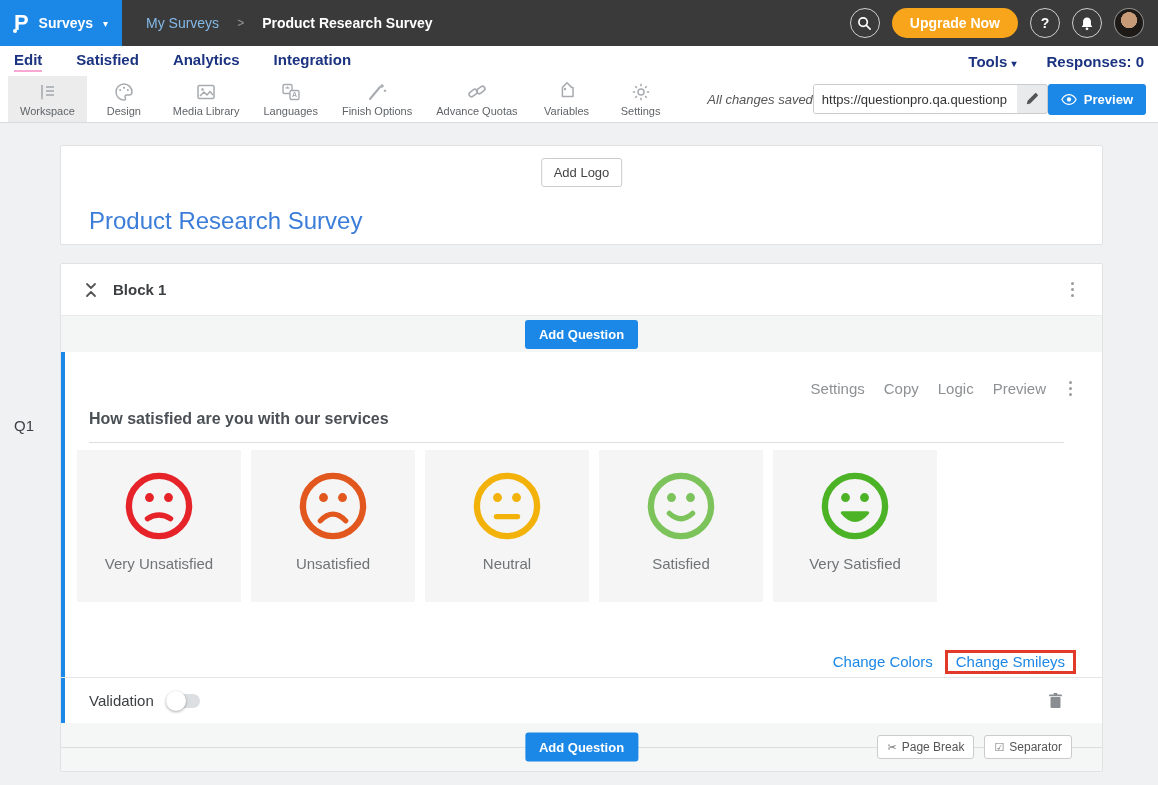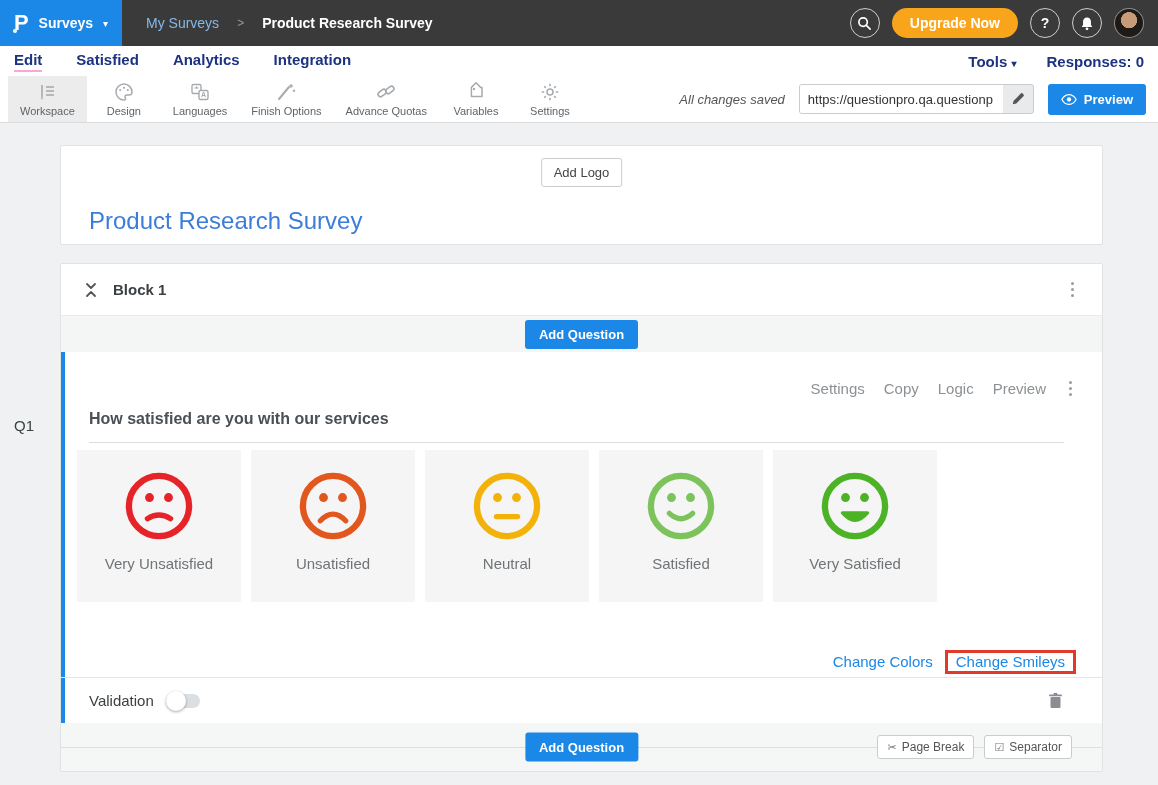--- a/index.html
+++ b/index.html
@@ -36,21 +36,21 @@
   .tools-link { font-size:15px; font-weight:bold; color:#1b3380; cursor:pointer; }
   .tools-caret { font-size:10px; }
   .responses { font-size:15px; font-weight:bold; color:#1b3380; }
   
   .toolbar { height:47px; background:#fff; border-bottom:1px solid #d9dbdc; display:flex; align-items:stretch; padding-left:8px; }
   .tb-item { display:flex; flex-direction:column; align-items:center; justify-content:center; padding:3px 12px; min-width:74px; cursor:pointer; color:#a7abaf; }
   .tb-item.active { background:#ececec; }
   .tb-item svg { display:block; }
   .tb-label { font-size:11px; color:#5d6putem266; margin-top:2px; }
   .tb-item .tb-label { font-size:11px; color:#606468; margin-top:2px; white-space:nowrap; }
-  .toolbar-right { margin-left:auto; display:flex; align-items:center; gap:14px; padding-right:12px; }
+  .toolbar-right { margin-left:auto; display:flex; align-items:center; padding-right:12px; }
   .saved-status { font-style:italic; font-size:13px; color:#555; }
   .url-box { display:flex; align-items:center; width:235px; height:30px; border:1px solid #c9cbcd; border-radius:3px; background:#e9eaeb; overflow:hidden; }
   .url-input { border:none; outline:none; height:100%; flex:1; padding:0 8px; font-size:13px; color:#333; background:#fff; font-family:"Liberation Sans", sans-serif; }
   .pencil-btn { width:30px; display:flex; align-items:center; justify-content:center; cursor:pointer; color:#555; }
   .preview-btn { background:#1b87e6; color:#fff; border:none; border-radius:3px; font-size:13px; font-weight:bold; padding:8px 13px; display:flex; align-items:center; gap:7px; cursor:pointer; }
   
   .page { position:absolute; top:124px; left:0; right:0; bottom:0; background:#f0f1f2; }
   .card { position:absolute; left:60px; width:1043px; background:#fff; border:1px solid #e0e2e4; border-radius:2px; }
   .survey-card { top:21px; height:100px; }
   .add-logo-btn { position:absolute; top:12px; left:50%; transform:translateX(-50%); background:#fff; border:1px solid #c9cbcd; border-radius:3px; font-size:13px; color:#444; padding:6px 12px; cursor:pointer; }
@@ -160,20 +160,30 @@
             <circle cx="7.2" cy="9" r="1.1" fill="#a7abaf"></circle>
             <circle cx="11" cy="6.8" r="1.1" fill="#a7abaf"></circle>
             <circle cx="14.8" cy="9" r="1.1" fill="#a7abaf"></circle>
           </svg>
         </span>
         <span class="tb-label">Design</span>
       </div>
       <div class="tb-item">
         <span>
           <svg width="22" height="22" viewBox="0 0 22 22">
+            <rect x="3" y="4.5" width="16" height="13" rx="1.5" fill="none" stroke="#a7abaf" stroke-width="1.5"></rect>
+            <circle cx="7.5" cy="8.5" r="1.3" fill="#a7abaf"></circle>
+            <path d="M5 15l4-4 3 3 3-3.5 3 3.5" fill="none" stroke="#a7abaf" stroke-width="1.5" stroke-linejoin="round"></path>
+          </svg>
+        </span>
+        <span class="tb-label">Media Library</span>
+      </div>
+      <div class="tb-item">
+        <span>
+          <svg width="22" height="22" viewBox="0 0 22 22">
             <rect x="3" y="3.5" width="9" height="9" rx="1.5" fill="none" stroke="#a7abaf" stroke-width="1.4"></rect>
             <line x1="5.5" y1="7" x2="9.5" y2="7" stroke="#a7abaf" stroke-width="1.2"></line>
             <line x1="7.5" y1="5.5" x2="7.5" y2="7" stroke="#a7abaf" stroke-width="1.2"></line>
             <rect x="10" y="9.5" width="9" height="9" rx="1.5" fill="#fff" stroke="#a7abaf" stroke-width="1.4"></rect>
             <text x="14.5" y="16.3" font-size="7" fill="#a7abaf" text-anchor="middle" font-family="Liberation Sans,sans-serif" font-weight="bold">A</text>
           </svg>
         </span>
         <span class="tb-label">Languages</span>
       </div>
       <div class="tb-item">

